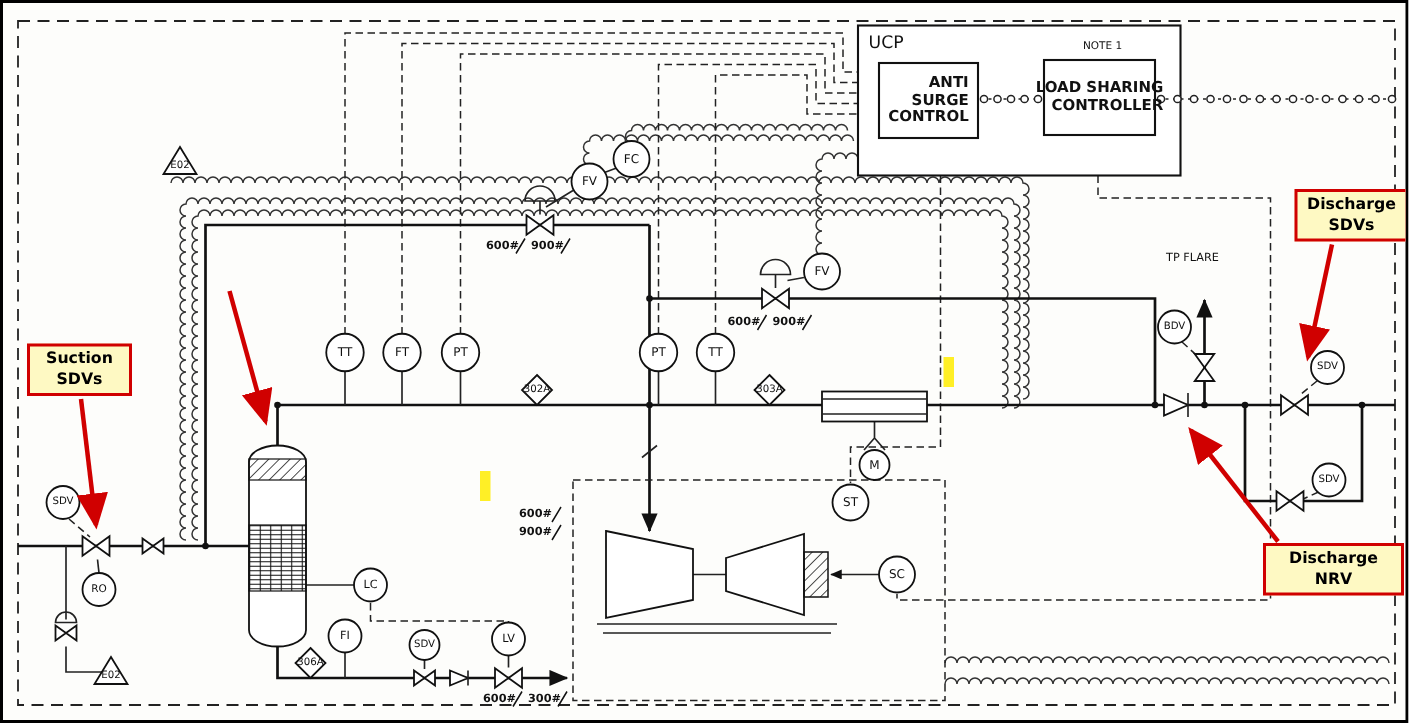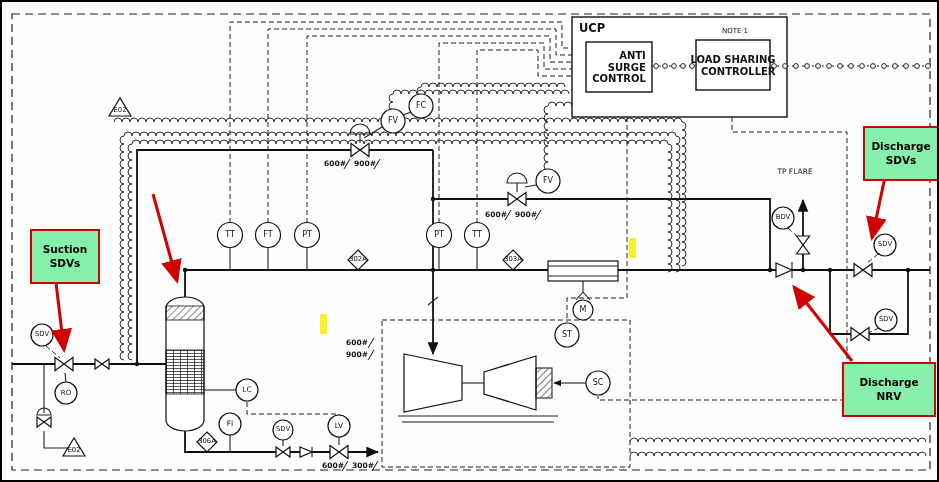--- a/index.html
+++ b/index.html
@@ -16,25 +16,25 @@
   .wavy{stroke:#333;stroke-width:1;fill:none}
   .chain-dot{fill:#fff;stroke:#222;stroke-width:1}
   .red{stroke:#d00000;stroke-width:3;fill:none}
   .dot{fill:#111}
   .hl{fill:#ffec00;opacity:.85}
   
   .lbl{position:absolute;transform:translate(-50%,-50%);font-size:8px;color:#111;
        white-space:pre-line;text-align:right;line-height:1.15;pointer-events:none}
   .f7{font-size:7px}.f68{font-size:6.8px}.f75{font-size:7.5px}
   .rating{font-size:7.5px;font-weight:bold}
-  .lbl-tl{position:absolute;font-size:11.5px;font-weight:700;color:#111}
+  .lbl-tl{position:absolute;font-size:11.5px;font-weight:400;color:#111}
   .ucp-inner{font-size:10px;font-weight:700}
-  .callout{position:absolute;background:#86efac;border:2px solid #d00000;color:#000;
+  .callout{position:absolute;background:#fef9c3;border:2px solid #d00000;color:#000;
            font-size:10.5px;font-weight:bold;text-align:center;white-space:pre-line;
-           line-height:1.3;padding:12px 5px;z-index:5}
+           line-height:1.3;padding:2px 5px;z-index:5}
 </style>
 </head>
 <body>
 
 <div class="stage">
 
 <svg width="939" height="482" viewBox="0 0 939 482">
   <defs>
     <marker id="ah" markerWidth="8" markerHeight="8" refX="6.5" refY="3" orient="auto">
       <path d="M0,0L7,3L0,6Z" fill="#111"></path>
@@ -300,20 +300,20 @@
 <div class="lbl rating" style="left:361px;top:464px">300#</div>
 
 <div class="lbl f68" style="left:356px;top:258px">302A</div>
 <div class="lbl f68" style="left:511px;top:258px">303A</div>
 <div class="lbl f68" style="left:205px;top:440px">306A</div>
 
 <div class="lbl f75" style="left:793px;top:170px">TP FLARE</div>
 <div class="lbl f68" style="left:118px;top:109px">E02</div>
 <div class="lbl f68" style="left:72px;top:449px">E02</div>
 
-<div class="callout" style="left:28px;top:227px;width:56px">Suction
+<div class="callout" style="left:16px;top:227px;width:56px">Suction
 SDVs</div>
 <div class="callout" style="left:861px;top:124px;width:62px">Discharge
 SDVs</div>
 <div class="callout" style="left:840px;top:360px;width:80px">Discharge
 NRV</div>
 
 </div>
 
 </body></html>

